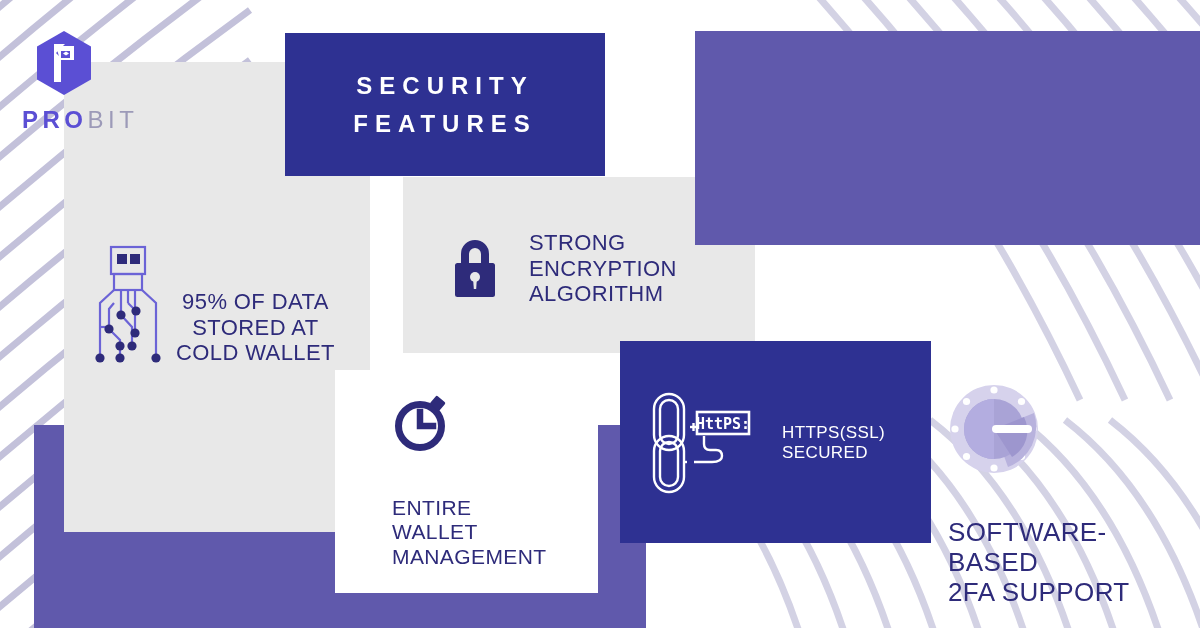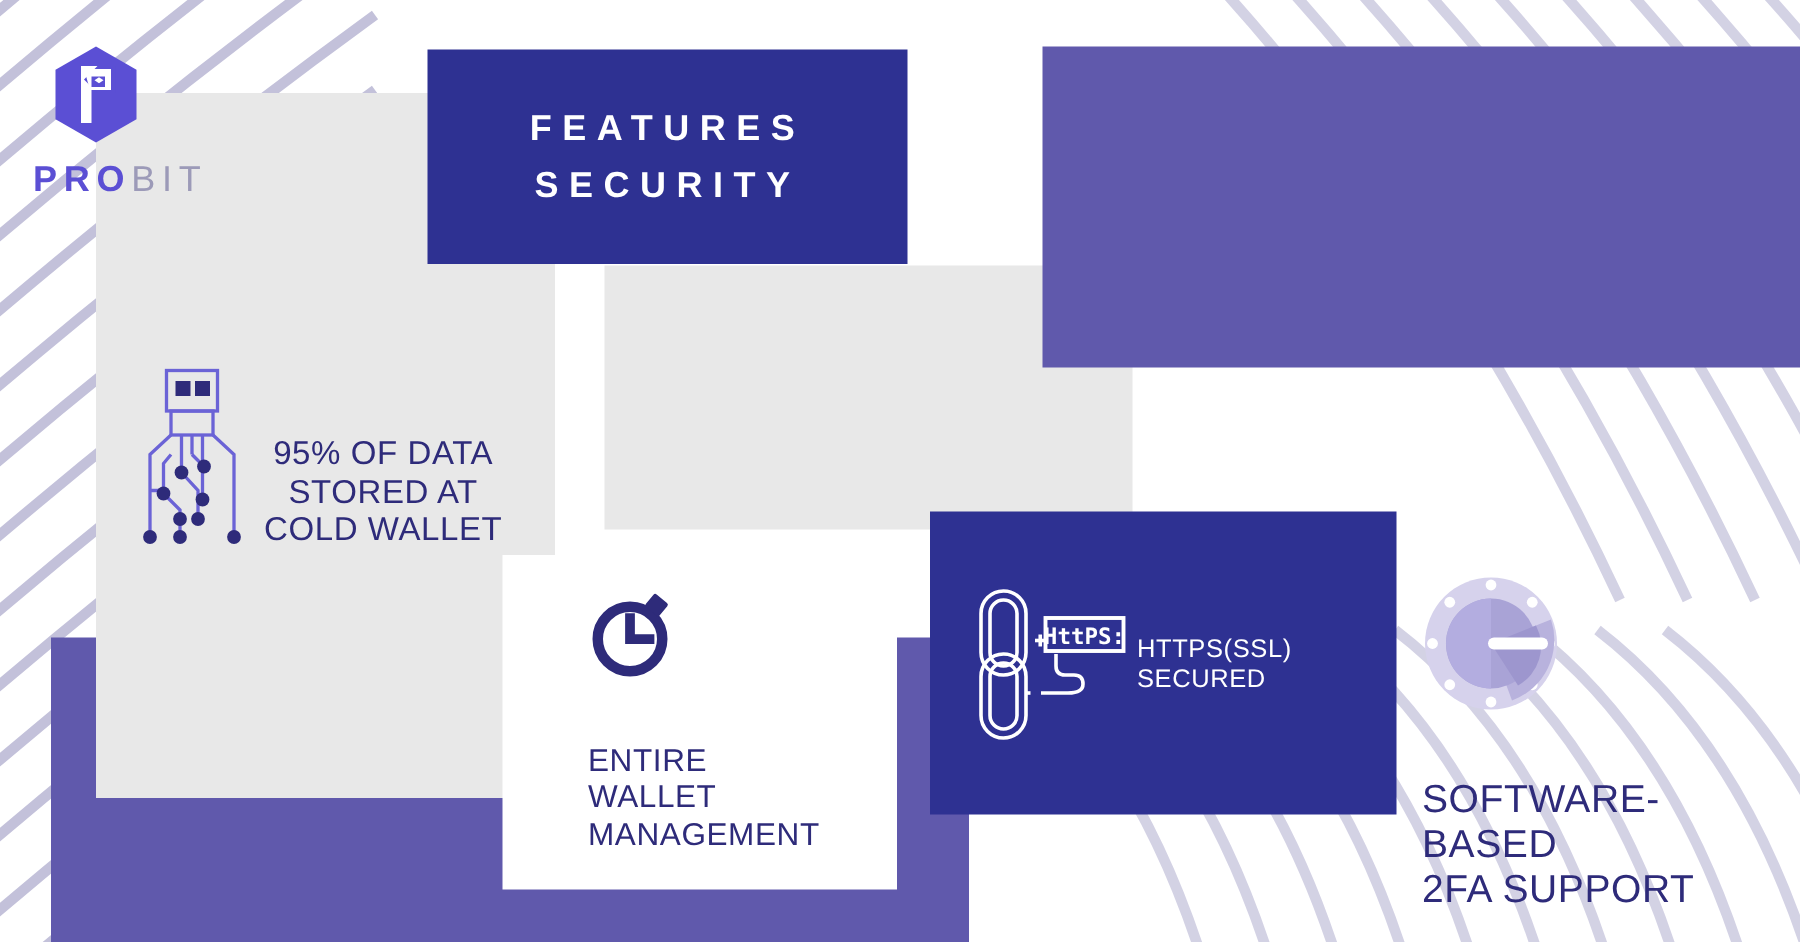--- a/index.html
+++ b/index.html
@@ -53,21 +53,21 @@
   
   .feat-cold { left:80px; top:245px; width:275px; display:flex; flex-direction:row;
                align-items:center; }
   .feat-cold .feat-label { font-size:22px; text-align:center; margin-top:40px; white-space:pre-line; }
 
   
   .feat-sess { left:392px; top:392px; width:200px; }
   .feat-sess .feat-label { font-size:21px; margin-top:42px; white-space:pre-line; }
 
   
-  .feat-https { left:648px; top:390px; width:270px; display:flex; align-items:center; }
+  .feat-https { left:648px; top:390px; width:270px; display:flex; align-items:center; gap:24px; }
   .feat-https .feat-label { font-size:17px; white-space:pre-line; }
 
   
   .feat-2fa { left:948px; top:383px; width:200px; }
   .feat-2fa .feat-label { font-size:26px; margin-top:42px; white-space:pre-line; }
 
   .icon { display:block; flex:none; }
 </style>
 </head>
 <body>
@@ -143,25 +143,36 @@
       <path d="M22 16 L40 16 L40 30 L26 30 Z" fill="#ffffff"></path>
       <path d="M27 21 L36 21 L36 28 L27 28 Z" fill="#5b4fd4"></path>
       <path d="M29 23.5 L32 21.5 L35 23.5 L32 25.5 Z" fill="#ffffff"></path>
     </svg>
     <div class="logo-text">
       <span class="logo-pro">PRO</span><span class="logo-bit">BIT</span>
     </div>
   </div>
 
   <div class="title-block">
+    <div class="title-line">SECURITY</div>
     <div class="title-line">FEATURES</div>
-    <div class="title-line">SECURITY</div>
-  </div>
-
-
+  </div>
+
+
+  <div class="feat feat-enc">
+    <svg class="icon" width="56" height="62" viewBox="0 0 56 62">
+      <path d="M14 28 L14 17 A14 14 0 0 1 42 17 L42 28 L34 28 L34 17 A6 6 0 0 0 22 17 L22 28 Z" fill="#2e2b7a"></path>
+      <rect x="8" y="26" width="40" height="34" rx="2.5" fill="#2e2b7a"></rect>
+      <circle cx="28" cy="40" r="5" fill="#e8e8e8"></circle>
+      <path d="M26 40 L30 40 L29.2 52 L26.8 52 Z" fill="#e8e8e8"></path>
+    </svg>
+    <div class="feat-label">STRONG
+ENCRYPTION
+ALGORITHM</div>
+  </div>
 
   <div class="feat feat-cold">
     <svg class="icon" width="96" height="125" viewBox="0 0 96 125">
       <g fill="none" stroke="#6b63d6" stroke-width="2.2">
         <rect x="31" y="2" width="34" height="27"></rect>
         <rect x="34" y="29" width="28" height="16"></rect>
         <path d="M34 45 L20 58 L20 113"></path>
         <path d="M62 45 L76 58 L76 113"></path>
         <path d="M41 45 L41 70"></path>
         <path d="M48 45 L48 58"></path>

